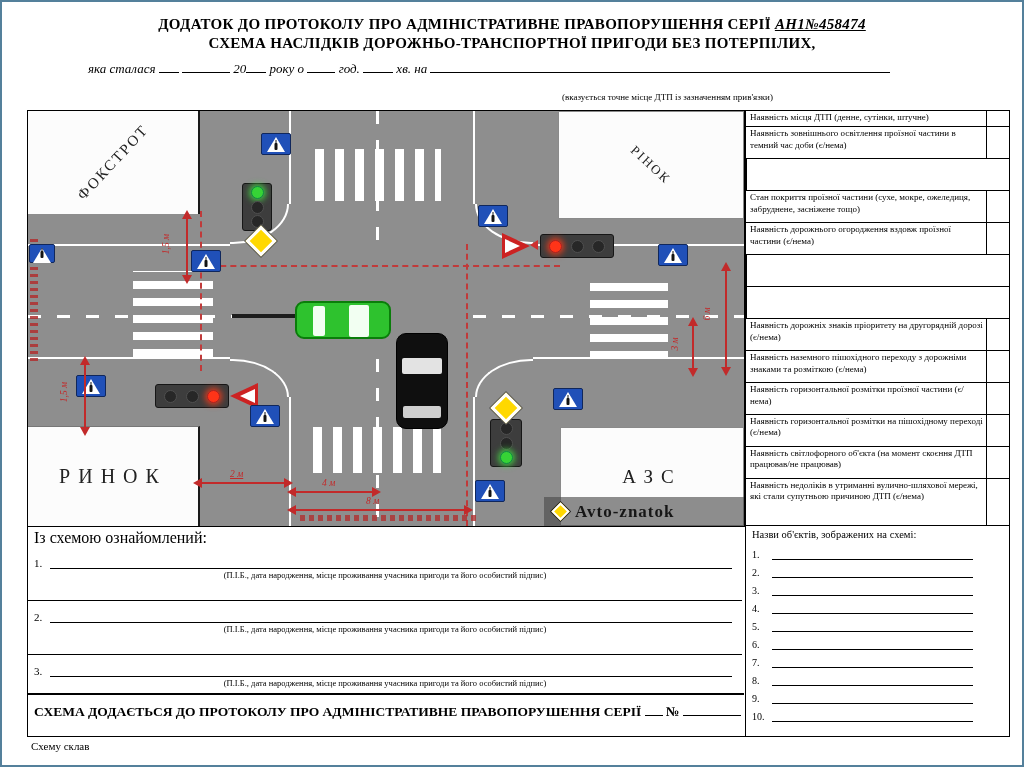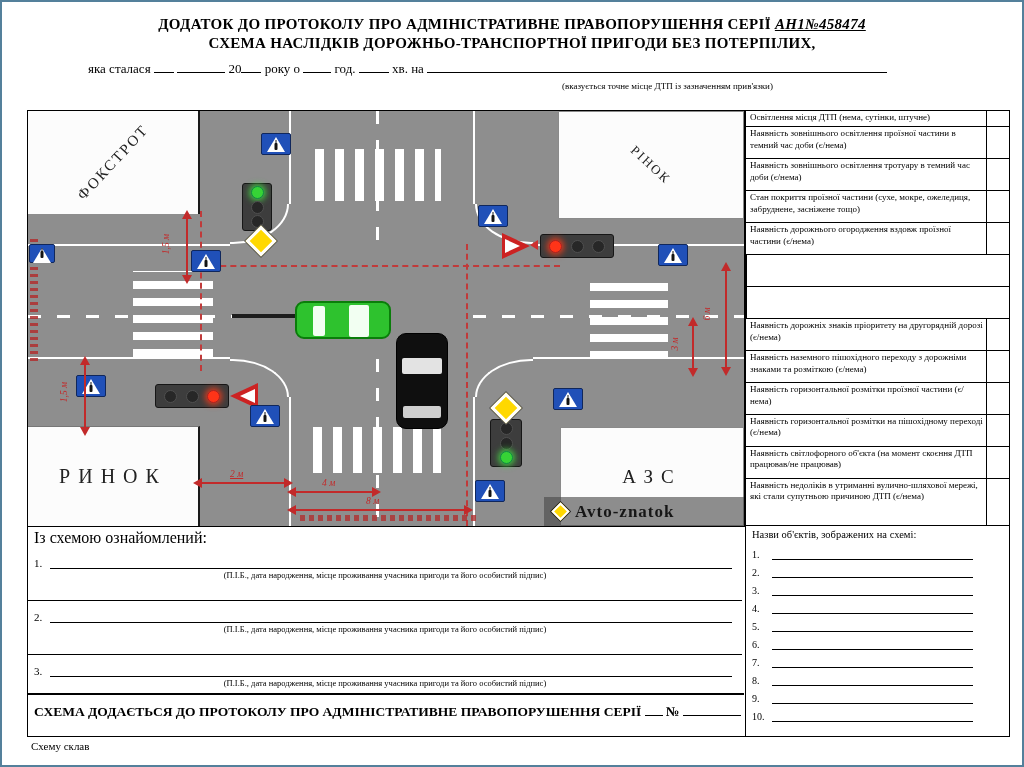--- a/index.html
+++ b/index.html
@@ -2,23 +2,23 @@
 <html><head>
 <meta charset="utf-8">
 <style>
   html,body{width:1024px;height:767px;margin:0;overflow:hidden;background:#fff;
     font-family:"Liberation Serif","DejaVu Serif",serif;color:#000;}
   .frame{position:absolute;inset:0;border:2px solid #54809b;pointer-events:none;z-index:99;}
   
   .h1,.h2{position:absolute;left:30px;right:30px;text-align:center;font-weight:bold;font-size:15px;letter-spacing:.3px;white-space:nowrap;}
   .h1{top:16px;} .h2{top:35px;}
   .serial{font-style:italic;text-decoration:underline;}
-  .h3{position:absolute;top:60px;left:88px;font-size:13px;white-space:nowrap;}
+  .h3{position:absolute;top:60px;left:88px;font-size:13px;white-space:nowrap;font-style:italic;}
   .bl{display:inline-block;border-bottom:1px solid #000;height:12px;vertical-align:baseline;}
-  .h4{position:absolute;top:81px;left:562px;font-size:9px;}
+  .h4{position:absolute;top:92px;left:562px;font-size:9px;}
   
   .box{position:absolute;left:27px;top:110px;width:983px;height:627px;border:1px solid #000;box-sizing:border-box;}
   
   .rightcol{position:absolute;left:717px;top:0;width:264px;height:625px;}
   .chk{height:415px;display:flex;flex-direction:column;border-left:1px solid #000;box-sizing:border-box;}
   .crow{display:flex;border-bottom:1px solid #000;overflow:hidden;}
   .crow.g1{flex:1;} .crow.g2{flex:2;} .crow.g3{flex:3;}
   .ct{flex:1;padding:1px 2px 0 4px;font-size:9px;line-height:1.3;}
   .cc{width:22px;border-left:1px solid #000;}
   .objs{position:absolute;left:0;top:415px;right:0;bottom:0;border-left:1px solid #000;padding:3px 6px 0 6px;box-sizing:border-box;}
@@ -233,29 +233,28 @@
 
     <div class="wm">
       <i class="wmd"></i>
       <span>Avto-znatok</span>
     </div>
   </div>
 
   <div class="rightcol">
     <div class="chk">
       <div class="crow g1">
-          <div class="ct">Освітлення місця ДТП (нема, сутінки, штучне)</div>
+          <div class="ct">Наявність місця ДТП (денне, сутінки, штучне)</div>
           <div class="cc"></div>
         </div>
       <div class="crow g2">
           <div class="ct">Наявність зовнішнього освітлення проїзної частини в темний час доби (є/нема)</div>
           <div class="cc"></div>
         </div>
       <div class="crow g2">
-          <div class="ct">Наявність зовнішнього освітлення тротуару в темний час доби (є/нема)</div>
           <div class="cc"></div>
         </div>
       <div class="crow g2">
           <div class="ct">Стан покриття проїзної частини (сухе, мокре, ожеледиця, забруднене, засніжене тощо)</div>
           <div class="cc"></div>
         </div>
       <div class="crow g2">
           <div class="ct">Наявність дорожнього огородження вздовж проїзної частини (є/нема)</div>
           <div class="cc"></div>
         </div>

